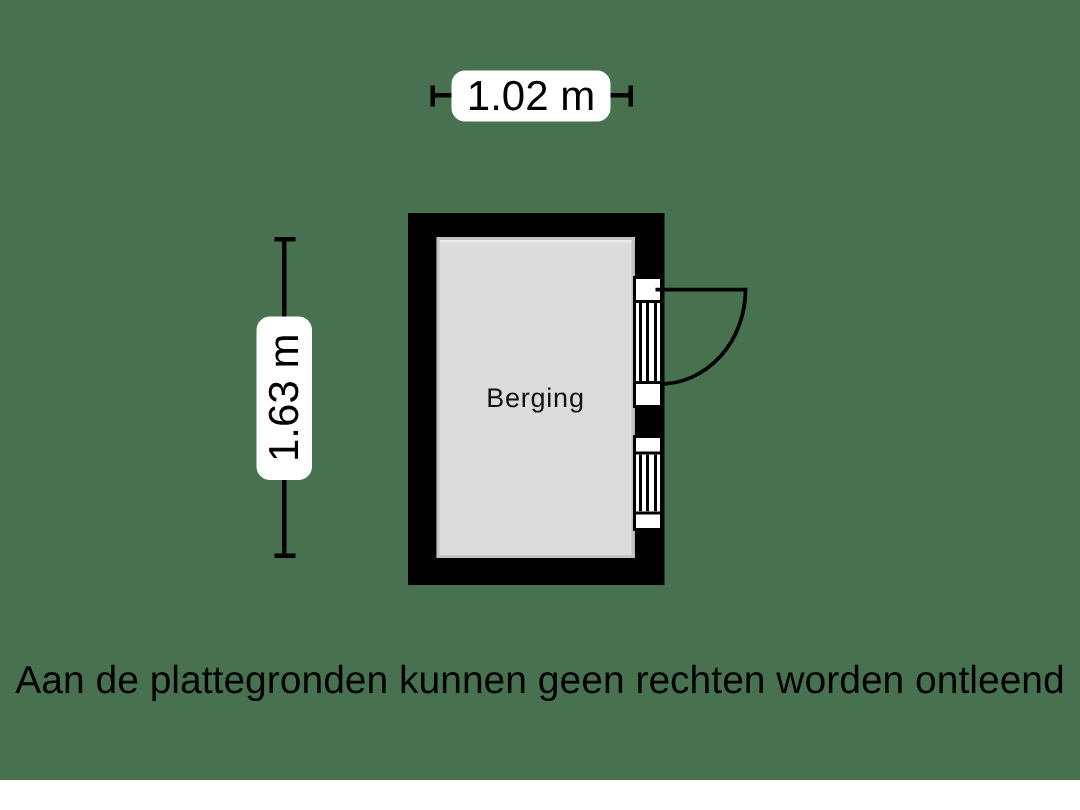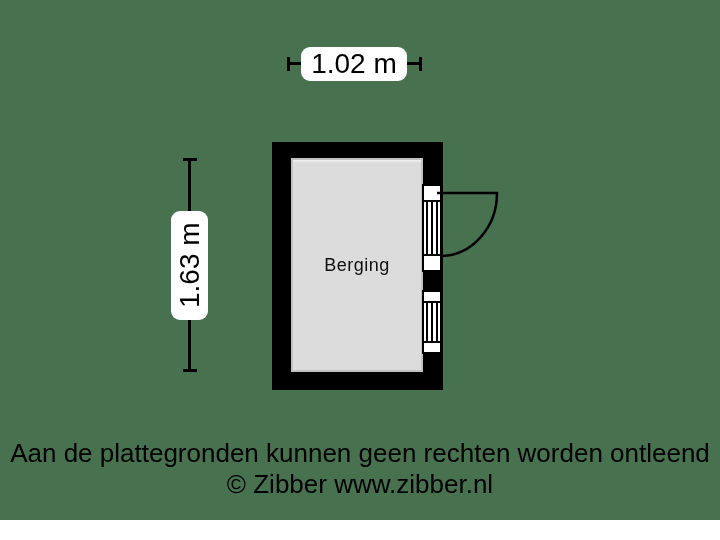--- a/index.html
+++ b/index.html
@@ -97,15 +97,14 @@
     <path d="M3 6 L63 6 A57 63 0 0 1 6 69" fill="none" stroke="#000" stroke-width="2.5"></path>
   </svg>
 
   <div class="opening window-opening">
     <div class="cap top"></div>
     <div class="glass"></div>
     <div class="cap bottom"></div>
   </div>
 
   <div class="footer-line disclaimer">Aan de plattegronden kunnen geen rechten worden ontleend</div>
-  <div class="footer-line copyright">© Zibber www.zibber.nl</div>
 
 </div>
 
 </body></html>

